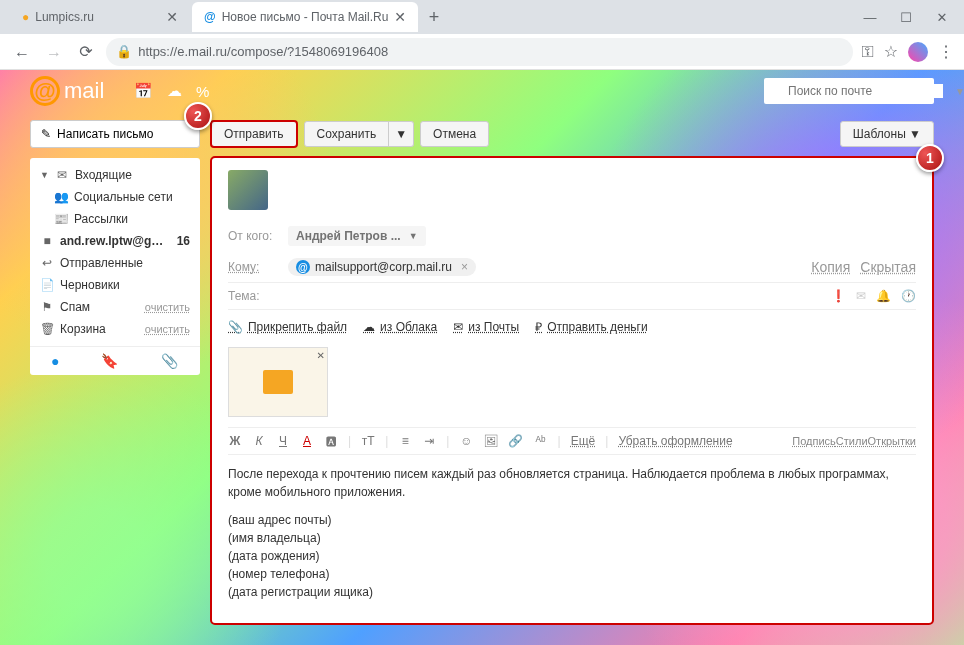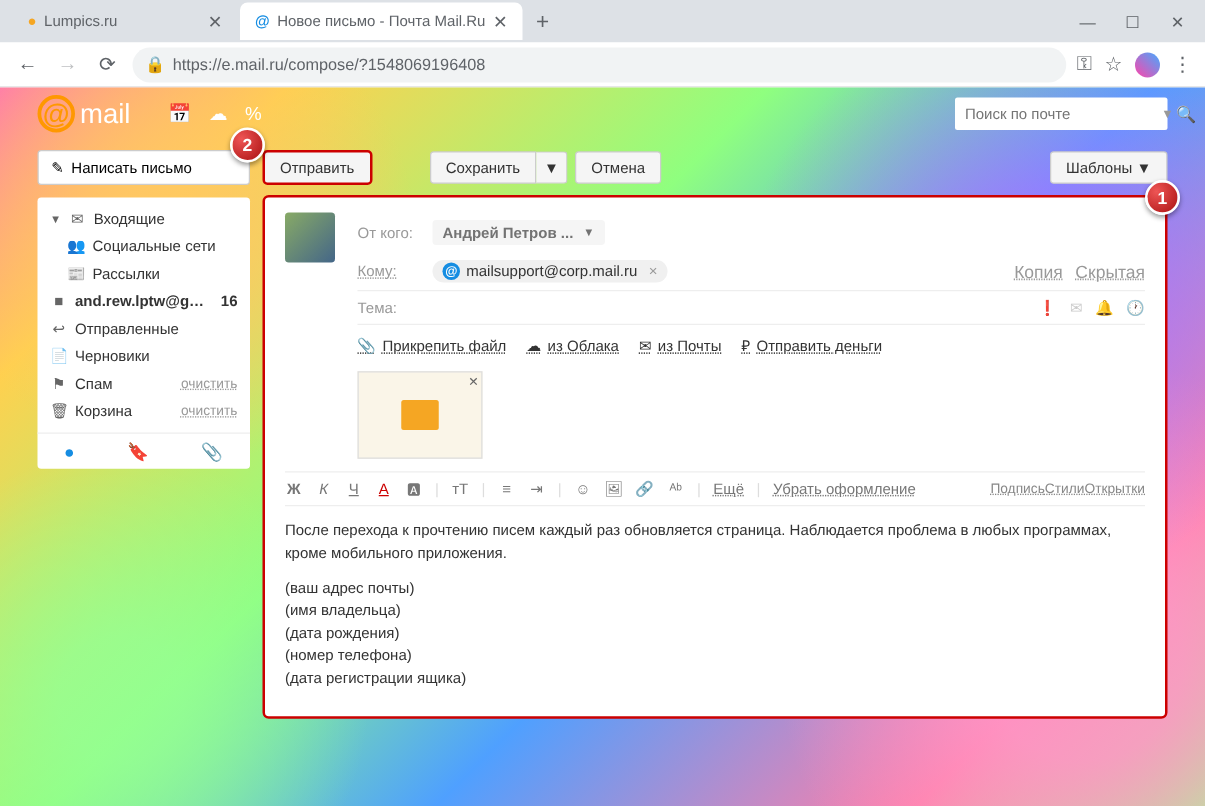--- a/index.html
+++ b/index.html
@@ -19,39 +19,39 @@
 .avatar-small{width:20px;height:20px;border-radius:50%;background:linear-gradient(45deg,#f4a,#4af);}
 .content{flex:1;position:relative;background:linear-gradient(135deg,#ff7fa8 0%,#ffd04f 15%,#8fff7f 40%,#4fa0ff 60%,#ff7fa8 85%,#a4ff8f 100%);overflow:hidden;}
 .content::before{content:"";position:absolute;inset:0;background:radial-gradient(circle at 15% 20%,rgba(255,200,100,.8) 5%,transparent 20%),radial-gradient(circle at 85% 30%,rgba(200,100,255,.7) 5%,transparent 25%),radial-gradient(circle at 90% 80%,rgba(255,150,200,.8) 8%,transparent 25%),radial-gradient(circle at 10% 85%,rgba(150,255,150,.7) 5%,transparent 20%);}
 .topnav{position:relative;display:flex;align-items:center;height:42px;padding:0 30px;gap:20px;color:#fff;font-size:13px;}
 .logo{display:flex;align-items:center;gap:4px;font-size:22px;font-weight:300;}
 .logo-at{width:30px;height:30px;border:3px solid #ff9800;border-radius:50%;display:flex;align-items:center;justify-content:center;color:#ff9800;font-size:22px;font-weight:bold;}
 .nav-links{display:flex;gap:16px;margin-left:40px;}
 .nav-link{color:#fff;cursor:pointer;}
 .nav-icons{display:flex;gap:14px;align-items:center;margin-left:10px;}
 .nav-icon{color:#fff;font-size:15px;cursor:pointer;}
-.search-box{margin-left:auto;display:flex;align-items:center;background:#fff;border-radius:2px;height:26px;padding:0 8px;gap:2px;width:170px;}
+.search-box{margin-left:auto;display:flex;align-items:center;background:#fff;border-radius:2px;height:26px;padding:0 24px;gap:12px;width:170px;}
 .search-input{border:none;outline:none;font-size:12px;flex:1;color:#666;}
 .main-row{position:relative;display:flex;padding:8px 30px;gap:10px;}
 .sidebar{width:170px;}
 .compose-btn{background:#fff;border:1px solid #ccc;border-radius:3px;padding:6px 10px;font-size:12px;display:flex;align-items:center;gap:6px;cursor:pointer;margin-bottom:10px;}
 .folders{background:#fff;border-radius:3px;padding:6px 0;font-size:12px;}
 .folder{display:flex;align-items:center;padding:4px 10px;gap:6px;cursor:pointer;color:#333;}
 .folder.active{font-weight:bold;}
 .folder-icon{width:14px;text-align:center;color:#666;}
 .folder-label{flex:1;white-space:nowrap;overflow:hidden;text-overflow:ellipsis;}
 .folder-aux{color:#999;font-size:11px;text-decoration:underline dotted;}
 .folder-count{font-weight:bold;}
 .sb-footer{display:flex;justify-content:space-around;border-top:1px solid #eee;margin-top:6px;padding-top:6px;}
 .sb-footer span{font-size:14px;cursor:pointer;}
 .compose-area{flex:1;position:relative;}
 .action-row{display:flex;gap:6px;margin-bottom:8px;align-items:center;}
 .btn{background:#f5f5f5;border:1px solid #ccc;border-radius:3px;padding:5px 12px;font-size:12px;cursor:pointer;color:#333;}
 .btn-send{border:2px solid #c00;border-radius:4px;text-align:right;}
-.btn-group{display:flex;margin-left:40px;}
+.btn-group{display:flex;}
 .btn-group .btn{border-radius:3px 0 0 3px;}
 .btn-group .btn-drop{border-radius:0 3px 3px 0;border-left:none;padding:5px 6px;}
 .btn-templates{margin-left:auto;}
 .panel{background:#fff;border:2px solid #c00;border-radius:5px;padding:12px 16px;position:relative;}
 .callout{position:absolute;width:28px;height:28px;background:radial-gradient(circle at 30% 30%,#e55,#a11);border-radius:50%;border:2px solid #fff;color:#fff;font-weight:bold;display:flex;align-items:center;justify-content:center;font-size:14px;box-shadow:0 2px 4px rgba(0,0,0,.4);z-index:10;}
 .callout-1{top:-14px;right:-12px;}
 .callout-2{top:-18px;left:-26px;}
 .hdr-row{display:flex;align-items:center;padding:6px 0;font-size:12px;gap:10px;}
 .hdr-avatar{width:40px;height:40px;border-radius:3px;background:linear-gradient(135deg,#8a6,#468);margin-right:8px;}
 .hdr-label{color:#999;min-width:50px;font-size:12px;}
@@ -190,21 +190,21 @@
             <button class="btn">Сохранить</button>
             <button class="btn btn-drop">▼</button>
           </div>
           <button class="btn">Отмена</button>
           <button class="btn btn-templates"><span>Шаблоны</span> ▼</button>
         </div>
 
         <div class="panel">
           <div class="callout callout-1">1</div>
 
-          <div style="display:flex;gap:10px;">
+          <div style="display:flex;gap:10px;flex-direction:column;">
             <div class="hdr-avatar"></div>
             <div style="flex:1">
               <div class="hdr-row">
                 <span class="hdr-label">От кого:</span>
                 <div class="hdr-from">
                   <span>Андрей Петров ...</span>
                   <span style="font-size:9px">▼</span>
                 </div>
               </div>
               <div class="hdr-row" style="border-bottom:1px solid #eee">

